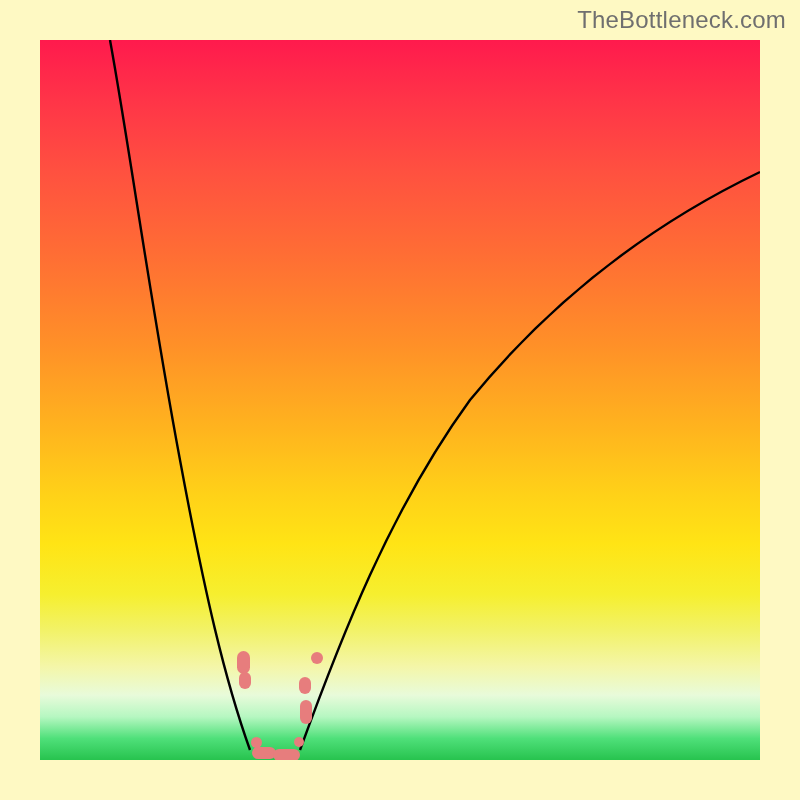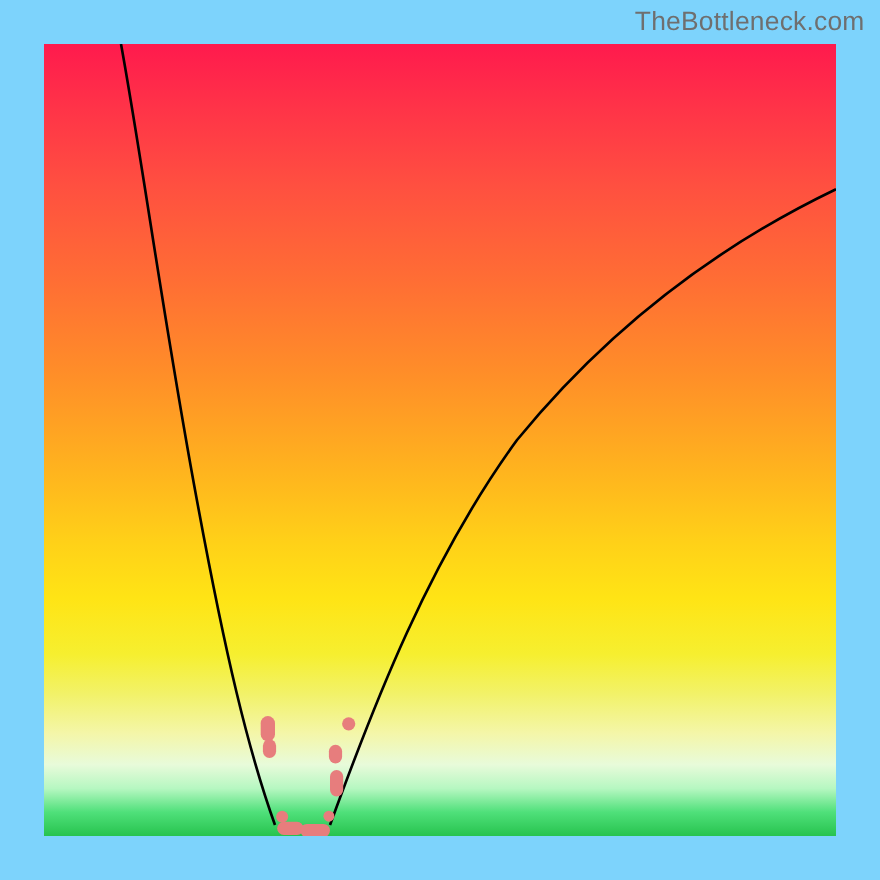--- a/index.html
+++ b/index.html
@@ -10,21 +10,21 @@
     background: #000;
     overflow: hidden;
     font-family: Arial, Helvetica, sans-serif;
   }
   .frame {
     position: absolute;
     top: 0;
     left: 0;
     width: 800px;
     height: 800px;
-    background: #7dd3fc;
+    background: #fef9c3;
   }
   .plot-area {
     position: absolute;
     top: 40px;
     left: 40px;
     width: 720px;
     height: 720px;
     overflow: hidden;
   }
   .gradient {

